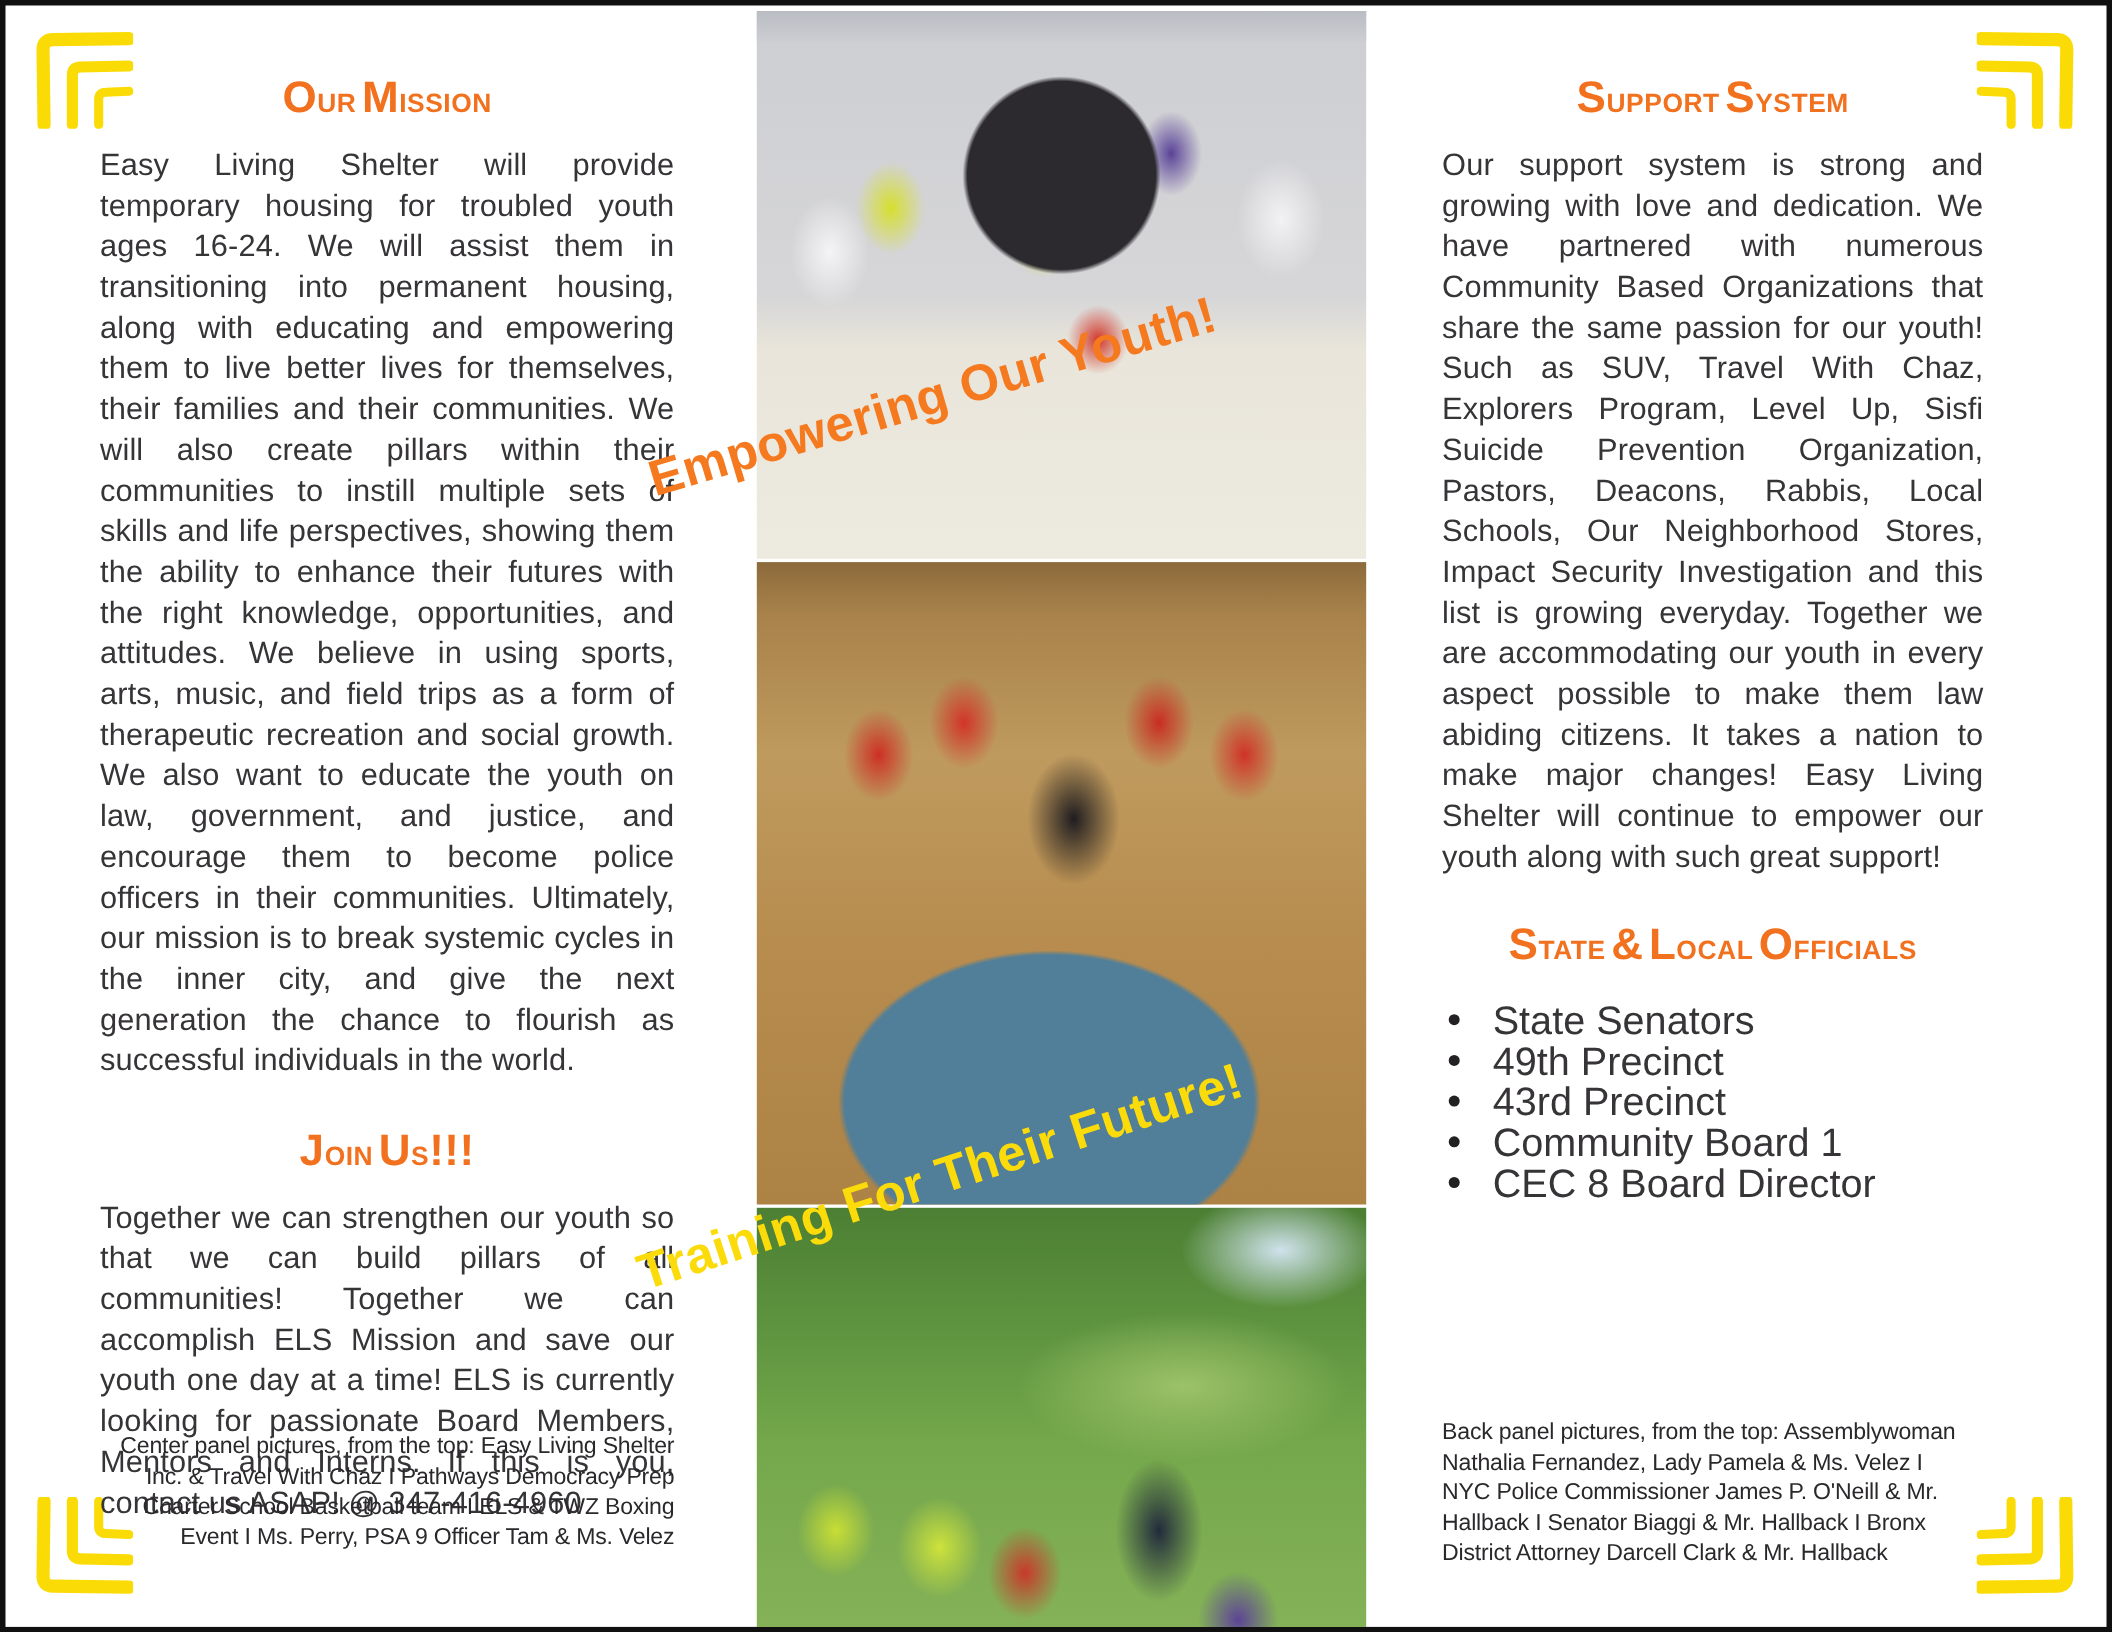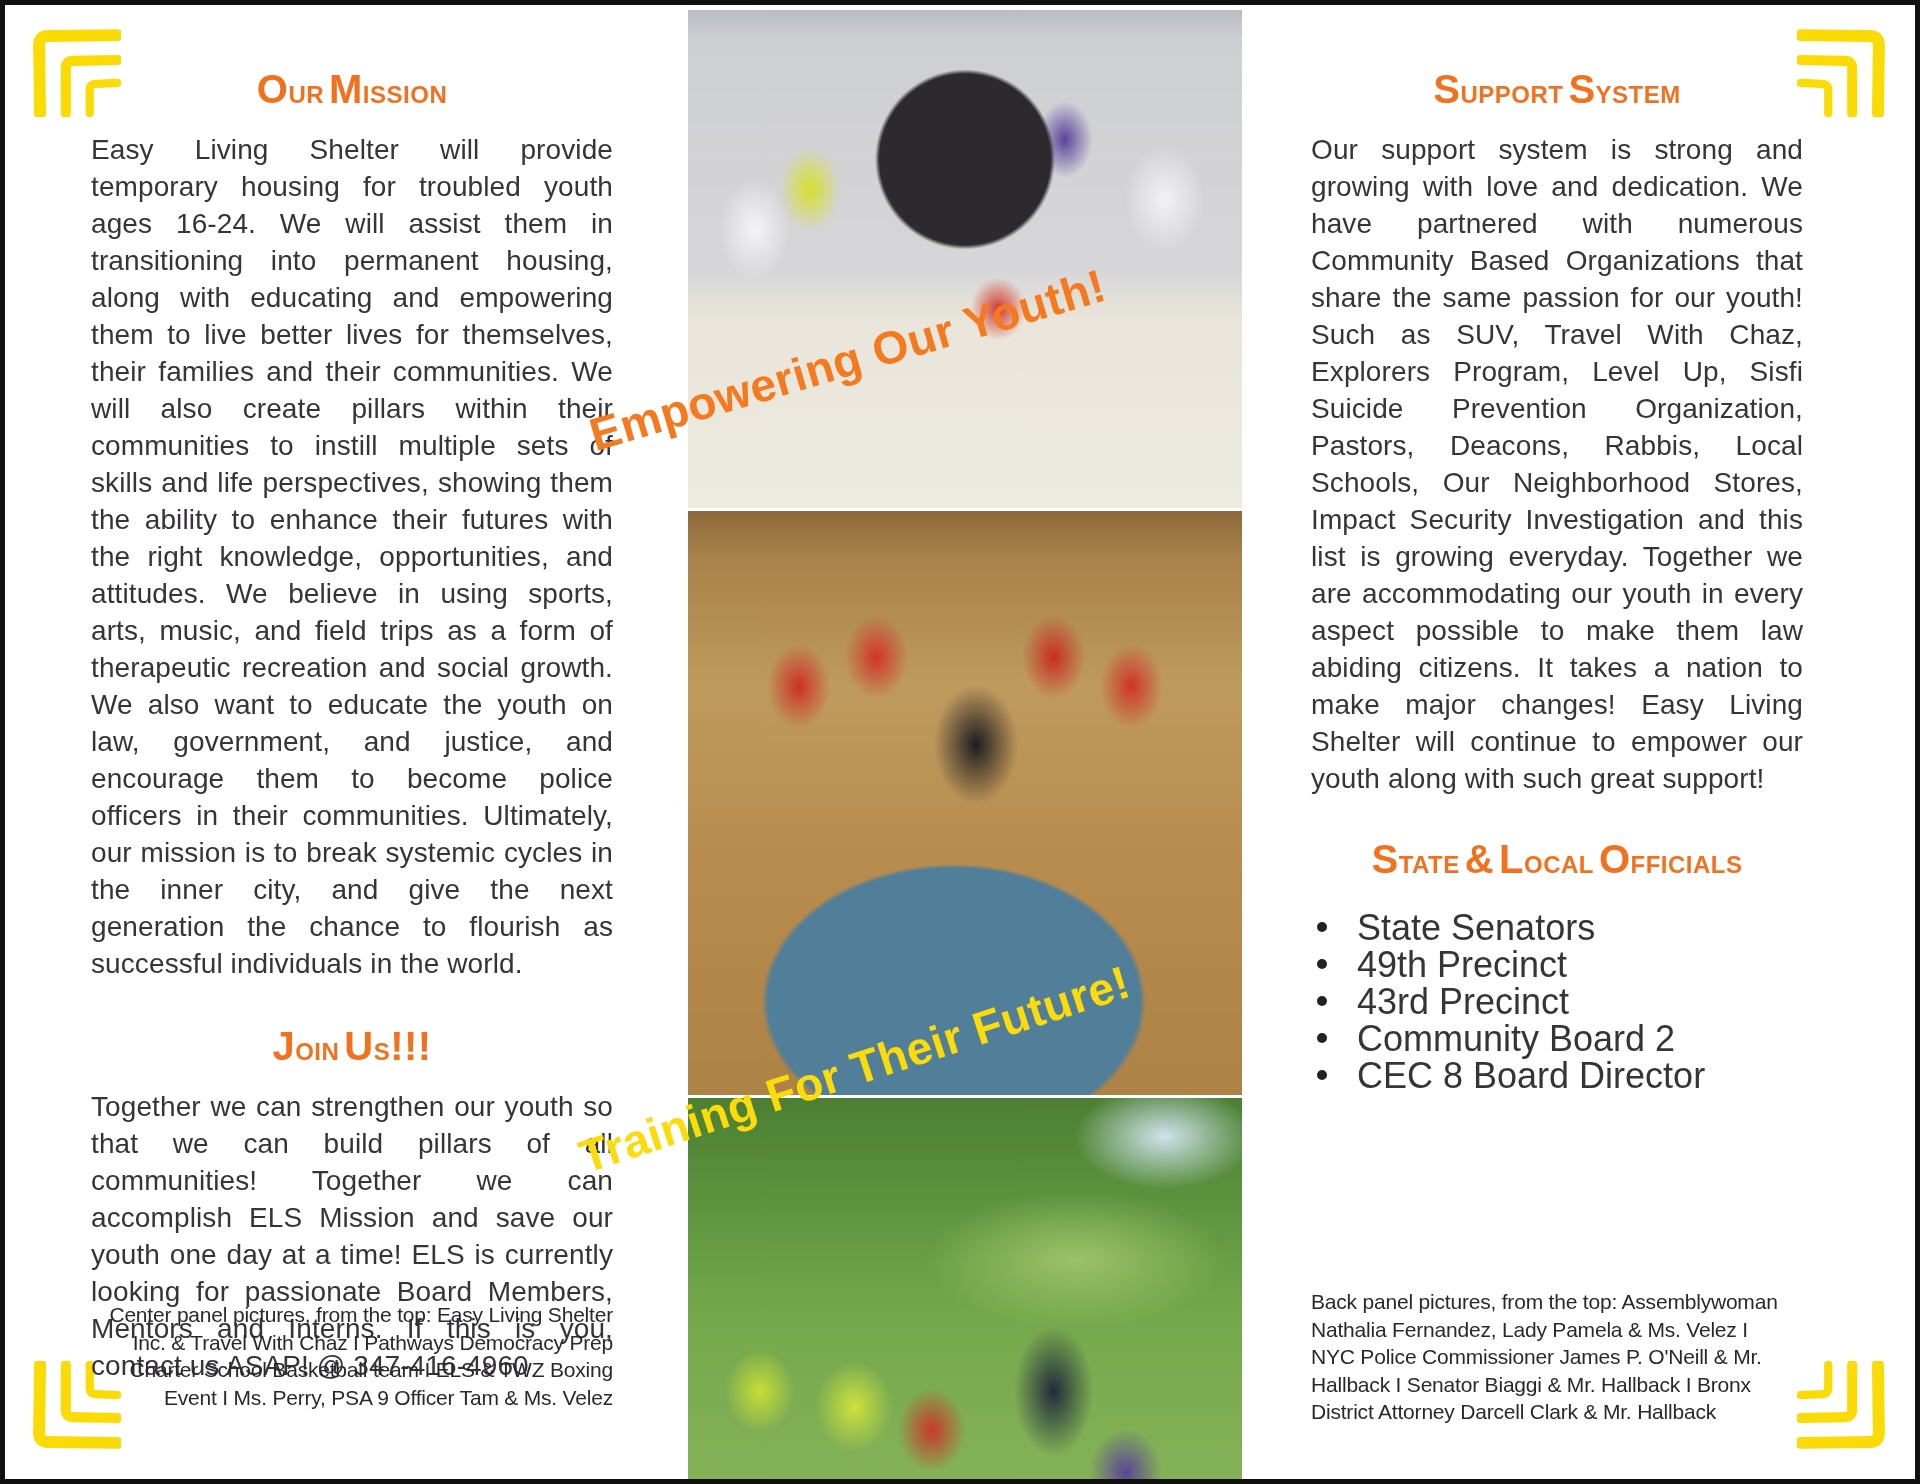--- a/index.html
+++ b/index.html
@@ -197,21 +197,21 @@
         <div class="bullet-row">
         <span class="bullet-dot"></span>
         <span class="bullet-text">49th Precinct</span>
       </div>
         <div class="bullet-row">
         <span class="bullet-dot"></span>
         <span class="bullet-text">43rd Precinct</span>
       </div>
         <div class="bullet-row">
         <span class="bullet-dot"></span>
-        <span class="bullet-text">Community Board 2</span>
+        <span class="bullet-text">Community Board 1</span>
       </div>
         <div class="bullet-row">
         <span class="bullet-dot"></span>
         <span class="bullet-text">CEC 8 Board Director</span>
       </div>
       </div>
   </div>
   <div class="caption caption-right">Back panel pictures, from the top: Assemblywoman Nathalia Fernandez, Lady Pamela &amp; Ms. Velez I NYC Police Commissioner James P. O'Neill &amp; Mr. Hallback  I Senator Biaggi &amp; Mr. Hallback I Bronx District Attorney Darcell Clark &amp; Mr. Hallback</div>
 
 </div>

